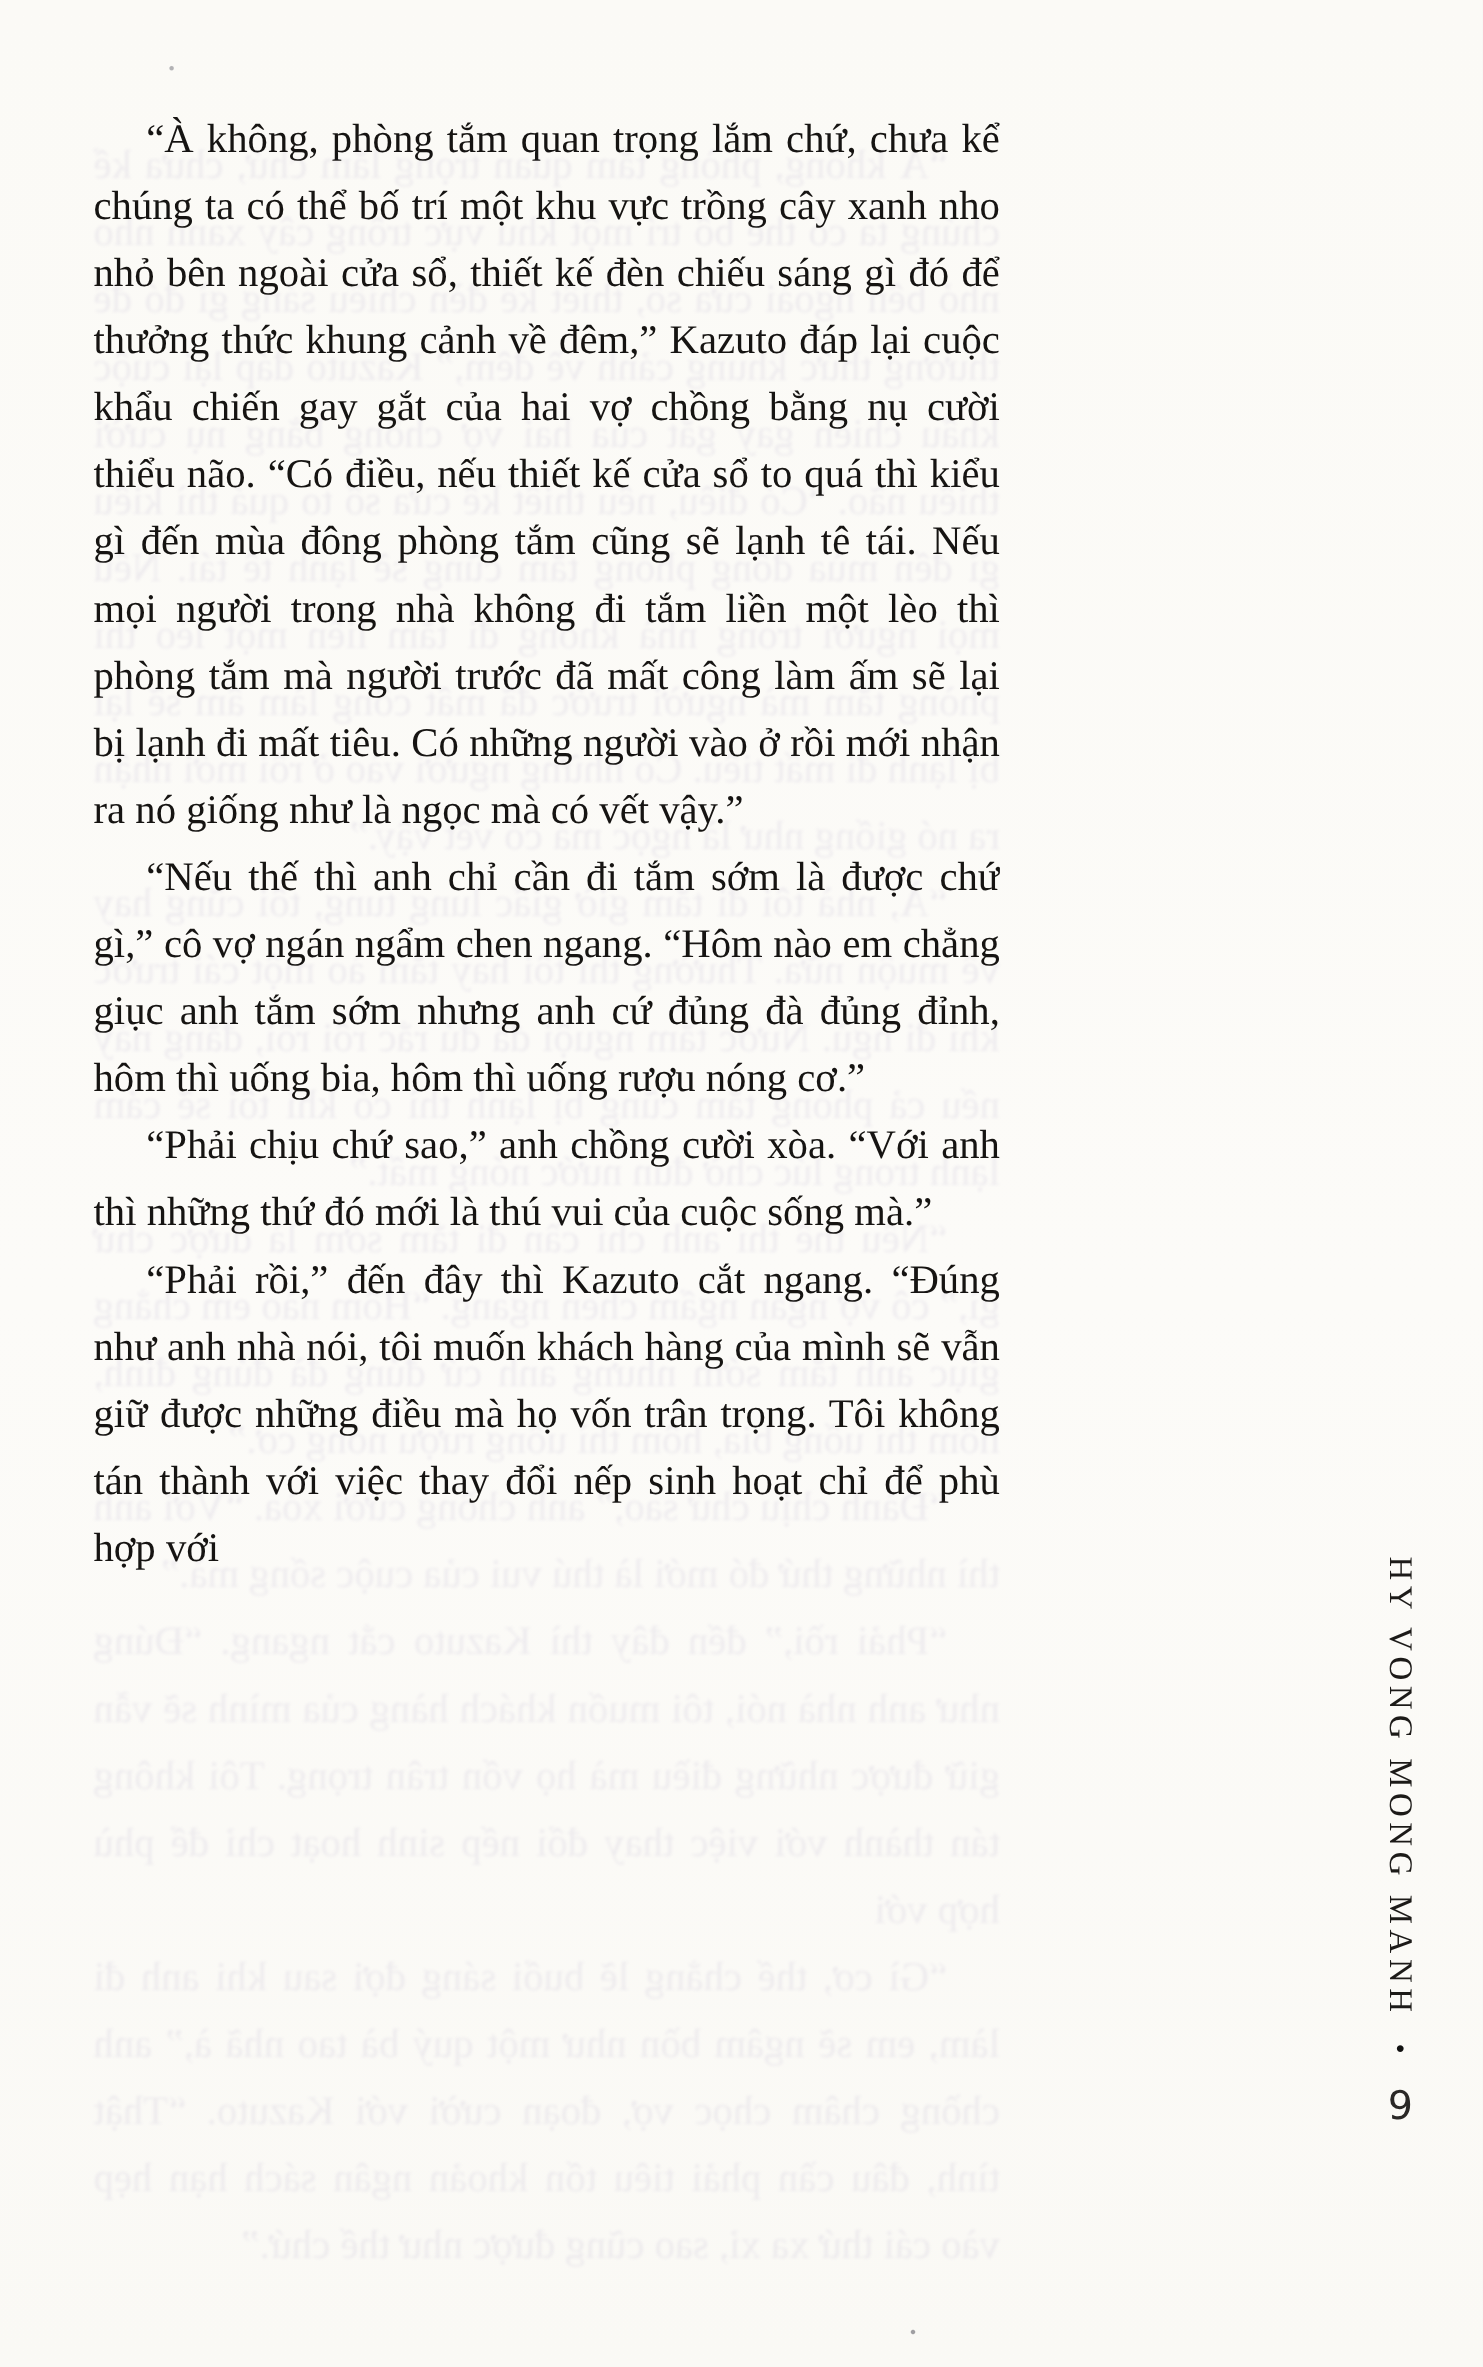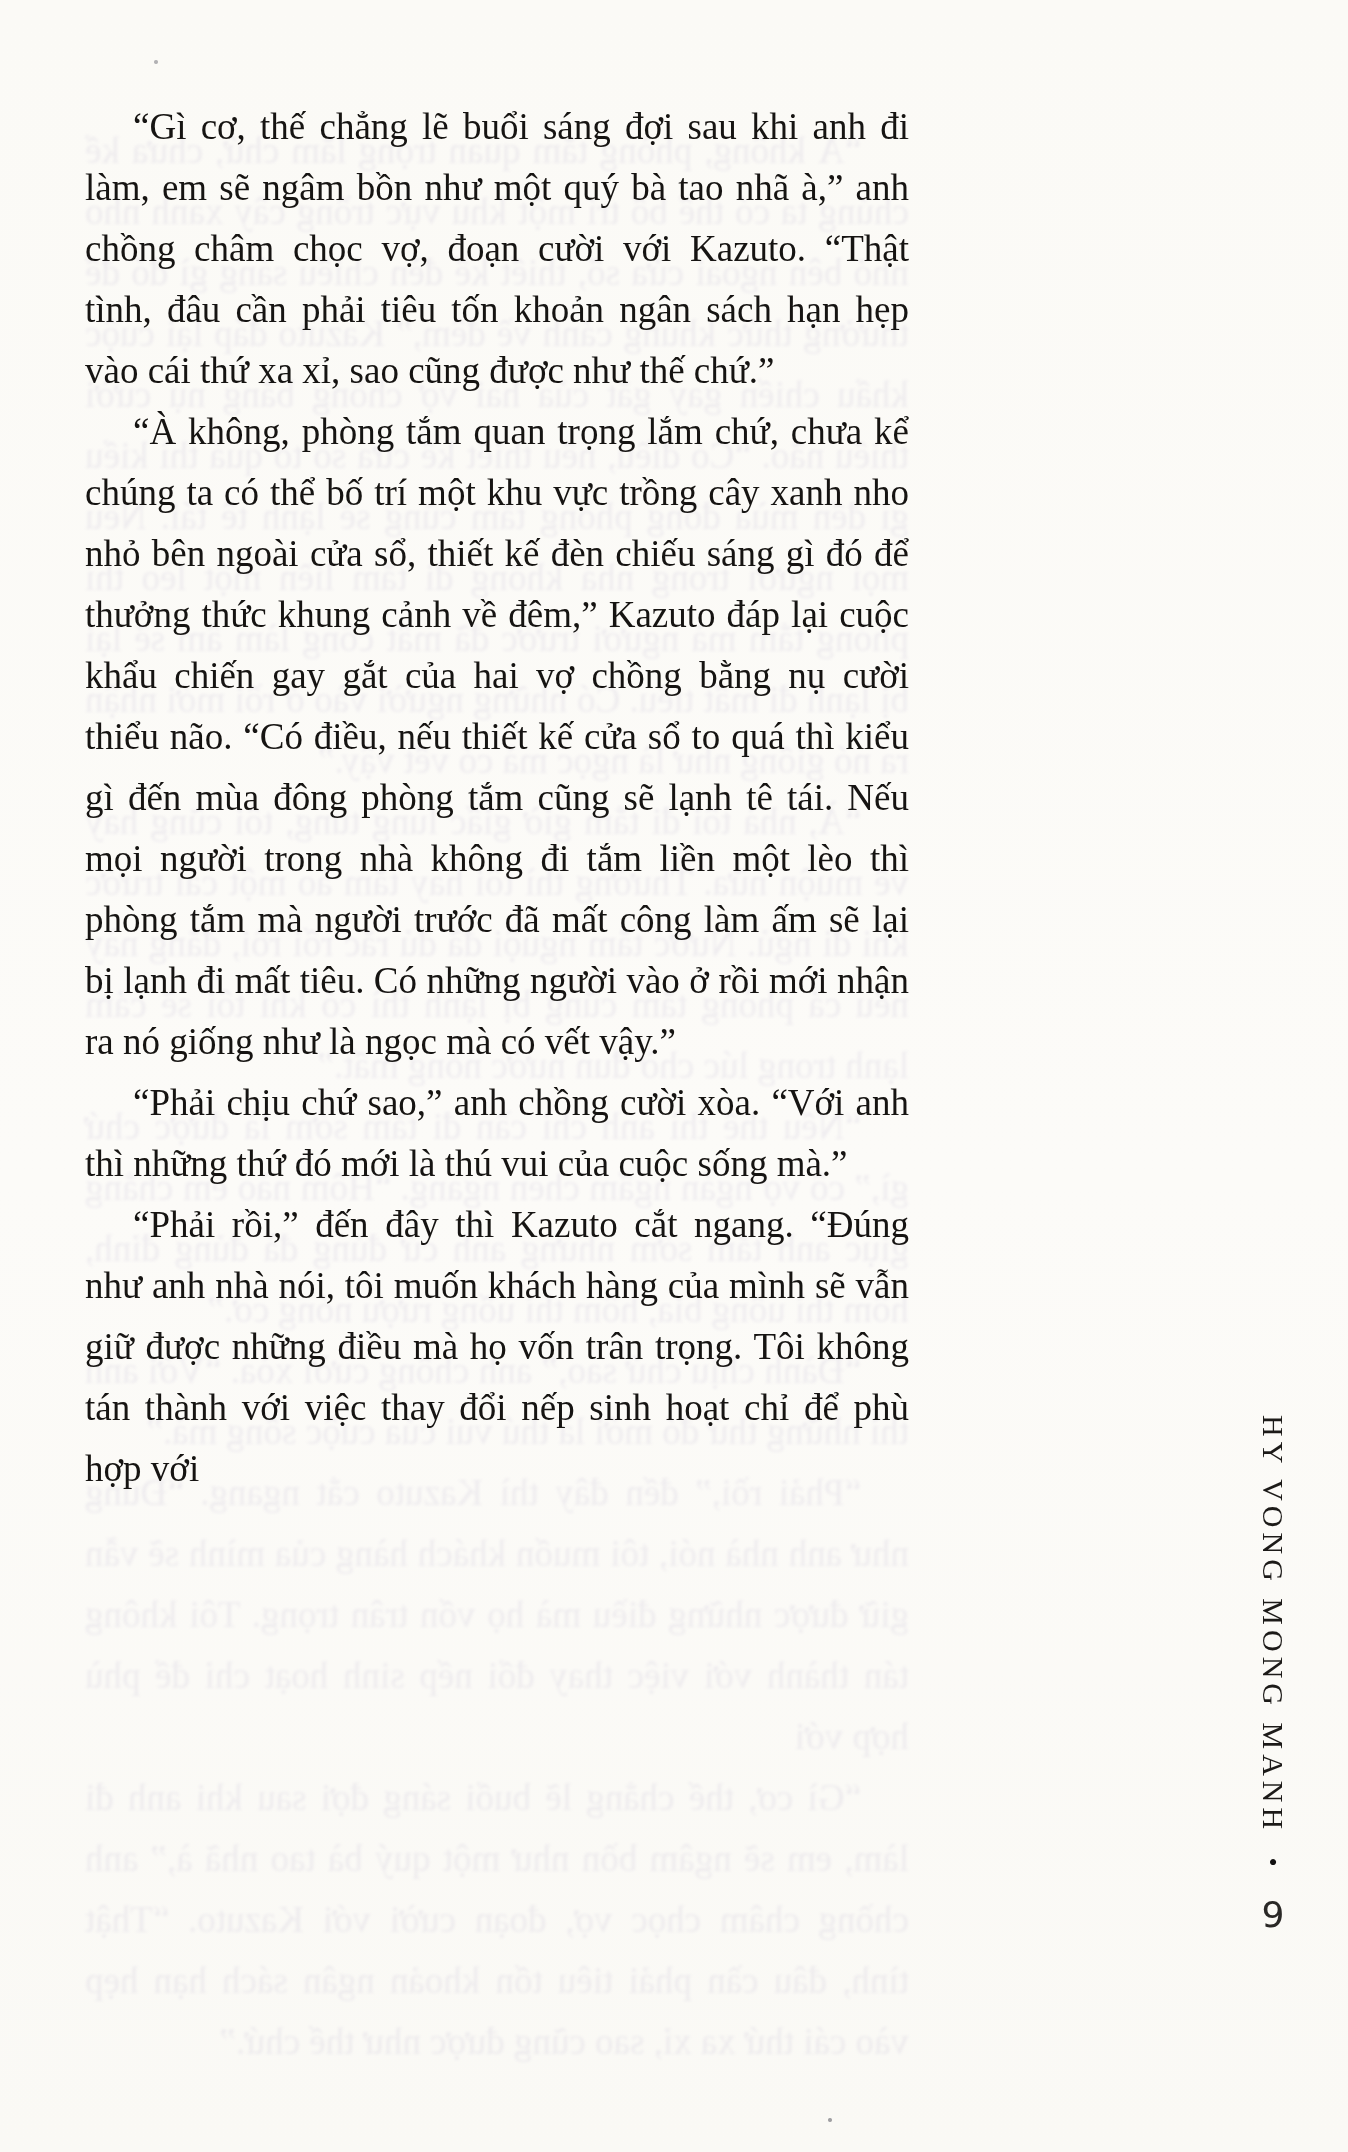--- a/index.html
+++ b/index.html
@@ -99,22 +99,22 @@
   <div class="bleed" aria-hidden="true">
     <p>“À không, phòng tắm quan trọng lắm chứ, chưa kể chúng ta có thể bố trí một khu vực trồng cây xanh nho nhỏ bên ngoài cửa sổ, thiết kế đèn chiếu sáng gì đó để thưởng thức khung cảnh về đêm,” Kazuto đáp lại cuộc khẩu chiến gay gắt của hai vợ chồng bằng nụ cười thiểu não. “Có điều, nếu thiết kế cửa sổ to quá thì kiểu gì đến mùa đông phòng tắm cũng sẽ lạnh tê tái. Nếu mọi người trong nhà không đi tắm liền một lèo thì phòng tắm mà người trước đã mất công làm ấm sẽ lại bị lạnh đi mất tiêu. Có những người vào ở rồi mới nhận ra nó giống như là ngọc mà có vết vậy.”</p>
     <p>“À, nhà tôi đi tắm giờ giấc lung tung, tôi cũng hay về muộn nữa. Thường thì tôi hay tắm ào một cái trước khi đi ngủ. Nước tắm nguội đã đủ rắc rối rồi, đằng này nếu cả phòng tắm cũng bị lạnh thì có khi tôi sẽ cảm lạnh trong lúc chờ đun nước nóng mất.”</p>
     <p>“Nếu thế thì anh chỉ cần đi tắm sớm là được chứ gì,” cô vợ ngán ngẩm chen ngang. “Hôm nào em chẳng giục anh tắm sớm nhưng anh cứ đủng đà đủng đỉnh, hôm thì uống bia, hôm thì uống rượu nóng cơ.”</p>
     <p>“Đành chịu chứ sao,” anh chồng cười xòa. “Với anh thì những thứ đó mới là thú vui của cuộc sống mà.”</p>
     <p>“Phải rồi,” đến đây thì Kazuto cắt ngang. “Đúng như anh nhà nói, tôi muốn khách hàng của mình sẽ vẫn giữ được những điều mà họ vốn trân trọng. Tôi không tán thành với việc thay đổi nếp sinh hoạt chỉ để phù hợp với</p>
     <p>“Gì cơ, thế chẳng lẽ buổi sáng đợi sau khi anh đi làm, em sẽ ngâm bồn như một quý bà tao nhã à,” anh chồng châm chọc vợ, đoạn cười với Kazuto. “Thật tình, đâu cần phải tiêu tốn khoản ngân sách hạn hẹp vào cái thứ xa xỉ, sao cũng được như thế chứ.”</p>
   </div>
 
   <div class="text-block">
-    <p class="para">“Gì cơ, thế chẳng lẽ buổi sáng đợi sau khi anh đi làm, em sẽ ngâm bồn như một quý bà tao nhã à,” anh chồng châm chọc vợ, đoạn cười với Kazuto. “Thật tình, đâu cần phải tiêu tốn khoản ngân sách hạn hẹp vào cái thứ xa xỉ, sao cũng được như thế chứ.”</p>
     <p class="para">“À không, phòng tắm quan trọng lắm chứ, chưa kể chúng ta có thể bố trí một khu vực trồng cây xanh nho nhỏ bên ngoài cửa sổ, thiết kế đèn chiếu sáng gì đó để thưởng thức khung cảnh về đêm,” Kazuto đáp lại cuộc khẩu chiến gay gắt của hai vợ chồng bằng nụ cười thiểu não. “Có điều, nếu thiết kế cửa sổ to quá thì kiểu gì đến mùa đông phòng tắm cũng sẽ lạnh tê tái. Nếu mọi người trong nhà không đi tắm liền một lèo thì phòng tắm mà người trước đã mất công làm ấm sẽ lại bị lạnh đi mất tiêu. Có những người vào ở rồi mới nhận ra nó giống như là ngọc mà có vết vậy.”</p>
+    <p class="para">“Nếu thế thì anh chỉ cần đi tắm sớm là được chứ gì,” cô vợ ngán ngẩm chen ngang. “Hôm nào em chẳng giục anh tắm sớm nhưng anh cứ đủng đà đủng đỉnh, hôm thì uống bia, hôm thì uống rượu nóng cơ.”</p>
     <p class="para">“Phải chịu chứ sao,” anh chồng cười xòa. “Với anh thì những thứ đó mới là thú vui của cuộc sống mà.”</p>
     <p class="para">“Phải rồi,” đến đây thì Kazuto cắt ngang. “Đúng như anh nhà nói, tôi muốn khách hàng của mình sẽ vẫn giữ được những điều mà họ vốn trân trọng. Tôi không tán thành với việc thay đổi nếp sinh hoạt chỉ để phù hợp với</p>
   </div>
 
   <div class="sidebar">
     <div class="running-title">HY VONG MONG MANH</div>
     <div class="sep">•</div>
     <div class="page-number">9</div>
   </div>
 

